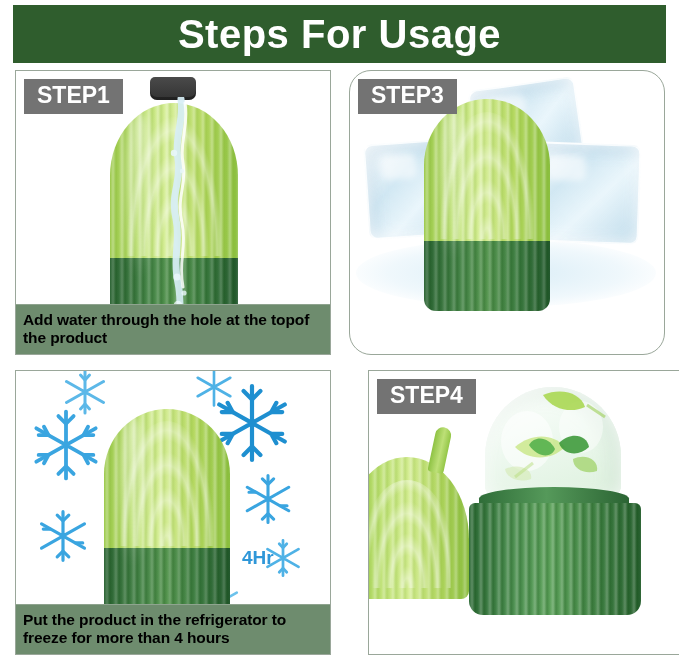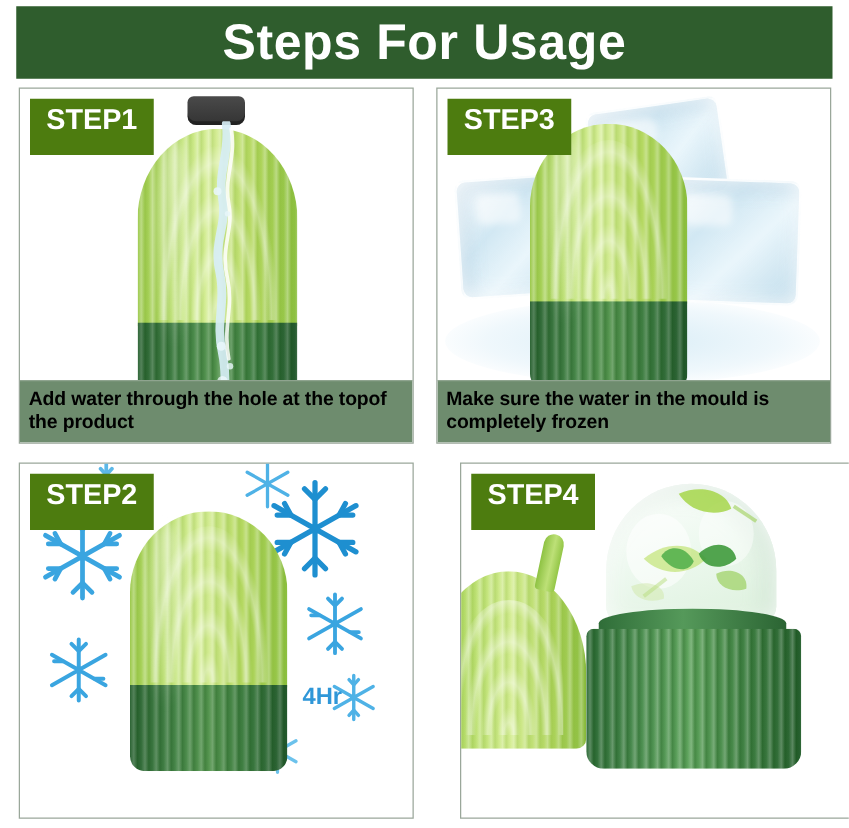--- a/index.html
+++ b/index.html
@@ -46,41 +46,41 @@
   .panel {
     position: absolute;
     width: 316px;
     height: 285px;
     background: #ffffff;
     border: 1px solid #9aa79a;
     box-sizing: border-box;
     overflow: hidden;
   }
   .panel-tl { left: 15px;  top: 70px; }
-  .panel-tr { left: 349px; top: 70px; }
+  .panel-tr { left: 349px; top: 70px; border-radius: 22px; }
   .panel-bl { left: 15px;  top: 370px; }
   .panel-br { left: 349px; top: 370px; margin-left: 19px; }
 
   .stage {
     position: absolute;
     left: 0; top: 0;
     width: 100%;
     height: 100%;
   }
 
   
   .step-badge {
     position: absolute;
     left: 8px;
     top: 8px;
-    background: #4d7c0f;
+    background: #737373;
     color: #ffffff;
     font-size: 23px;
     font-weight: bold;
-    padding: 4px 13px 16px 13px;
+    padding: 4px 13px 6px 13px;
     line-height: 1.08;
     z-index: 40;
     white-space: nowrap;
   }
 
   
   .caption {
     position: absolute;
     left: 0;
     bottom: 0;
@@ -341,21 +341,20 @@
 
       <div class="capsule" style="left:74px; top:28px; width:126px; height:212px; z-index:6;">
         <div class="cap-top"></div>
         <div class="ribs-arc"></div>
         <div class="cap-bot"></div>
         <div class="cap-shine"></div>
       </div>
 
       <div class="step-badge">STEP3</div>
     </div>
-    <div class="caption">Make sure the water in the mould is completely frozen</div>
   </div>
 
   <div class="panel panel-bl">
     <div class="stage">
 
       <svg class="snowflake" style="left:12px; top:36px;" width="76" height="76" viewBox="0 0 100 100">
         <g stroke="#3aa5e0" stroke-width="5" stroke-linecap="round" fill="none">
           <path d="M50 6 V94 M11 28 L89 72 M11 72 L89 28"></path>
           <path d="M50 22 L40 12 M50 22 L60 12 M50 78 L40 88 M50 78 L60 88"></path>
           <path d="M27 37 L14 37 M27 37 L21 26 M73 63 L86 63 M73 63 L79 74"></path>
@@ -417,22 +416,22 @@
 
       <div class="capsule" style="left:88px; top:38px; width:126px; height:208px; z-index:10;">
         <div class="cap-top"></div>
         <div class="ribs-arc"></div>
         <div class="cap-bot"></div>
         <div class="cap-shine"></div>
       </div>
 
       <div class="hr-label" style="left:226px; top:176px;">4Hr</div>
 
-      <div class="step-badge">STEP2</div>
     </div>
+    <div class="caption">Put the product in the refrigerator to freeze for more than 4 hours</div>
   </div>
 
   <div class="panel panel-br">
     <div class="stage">
 
       <div class="tab-handle" style="left:63px; top:56px;"></div>
       <div class="lid" style="left:-24px; top:86px; width:124px; height:142px;">
         <div class="lid-body"></div>
         <div class="lid-arcs"></div>
       </div>

